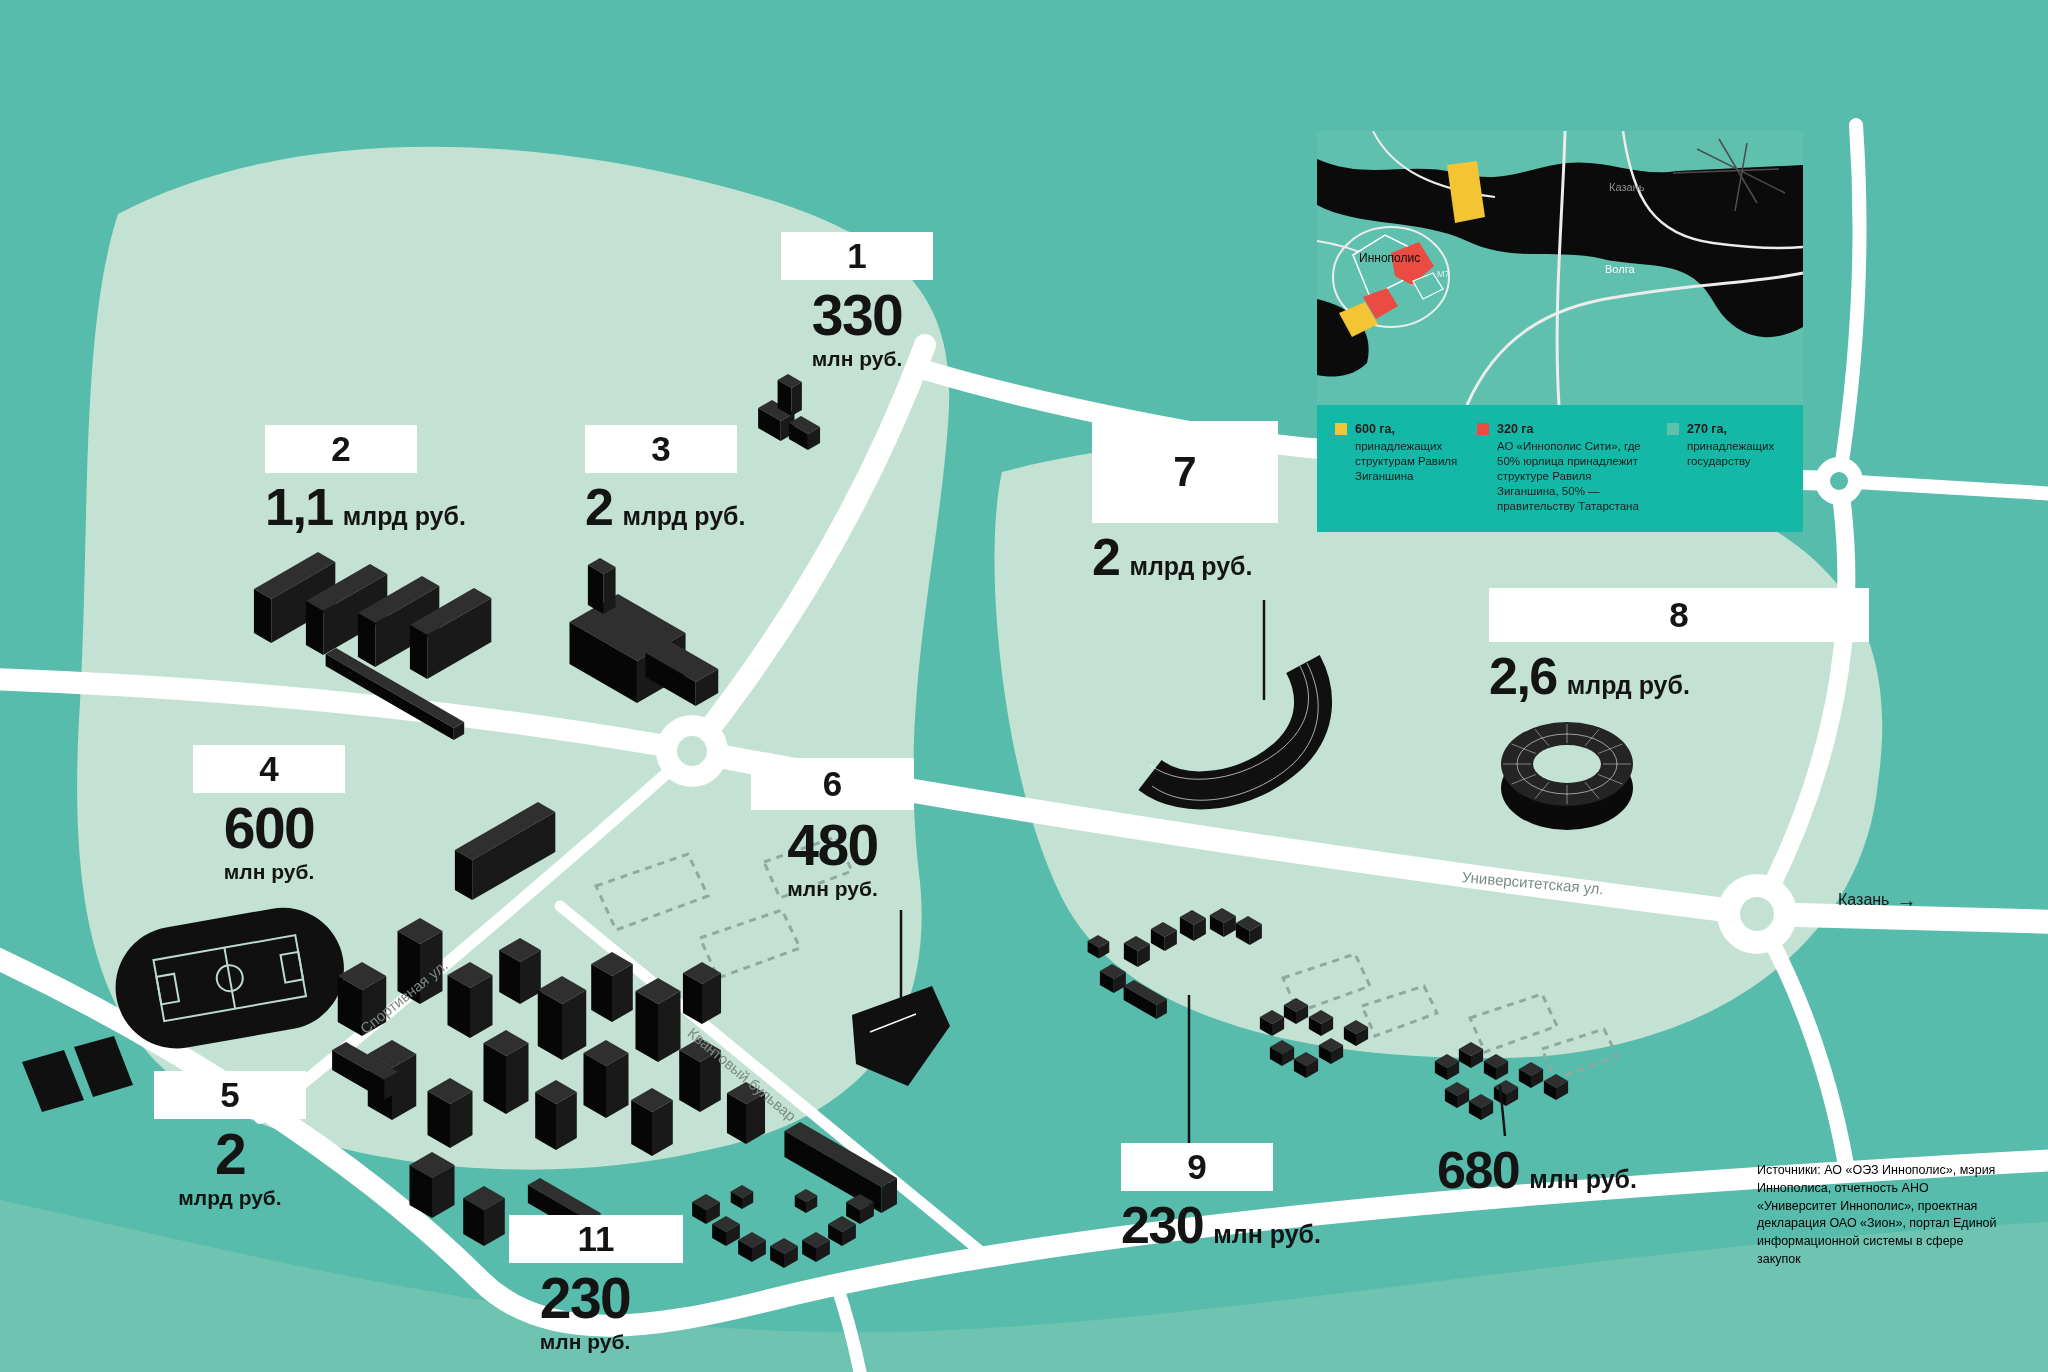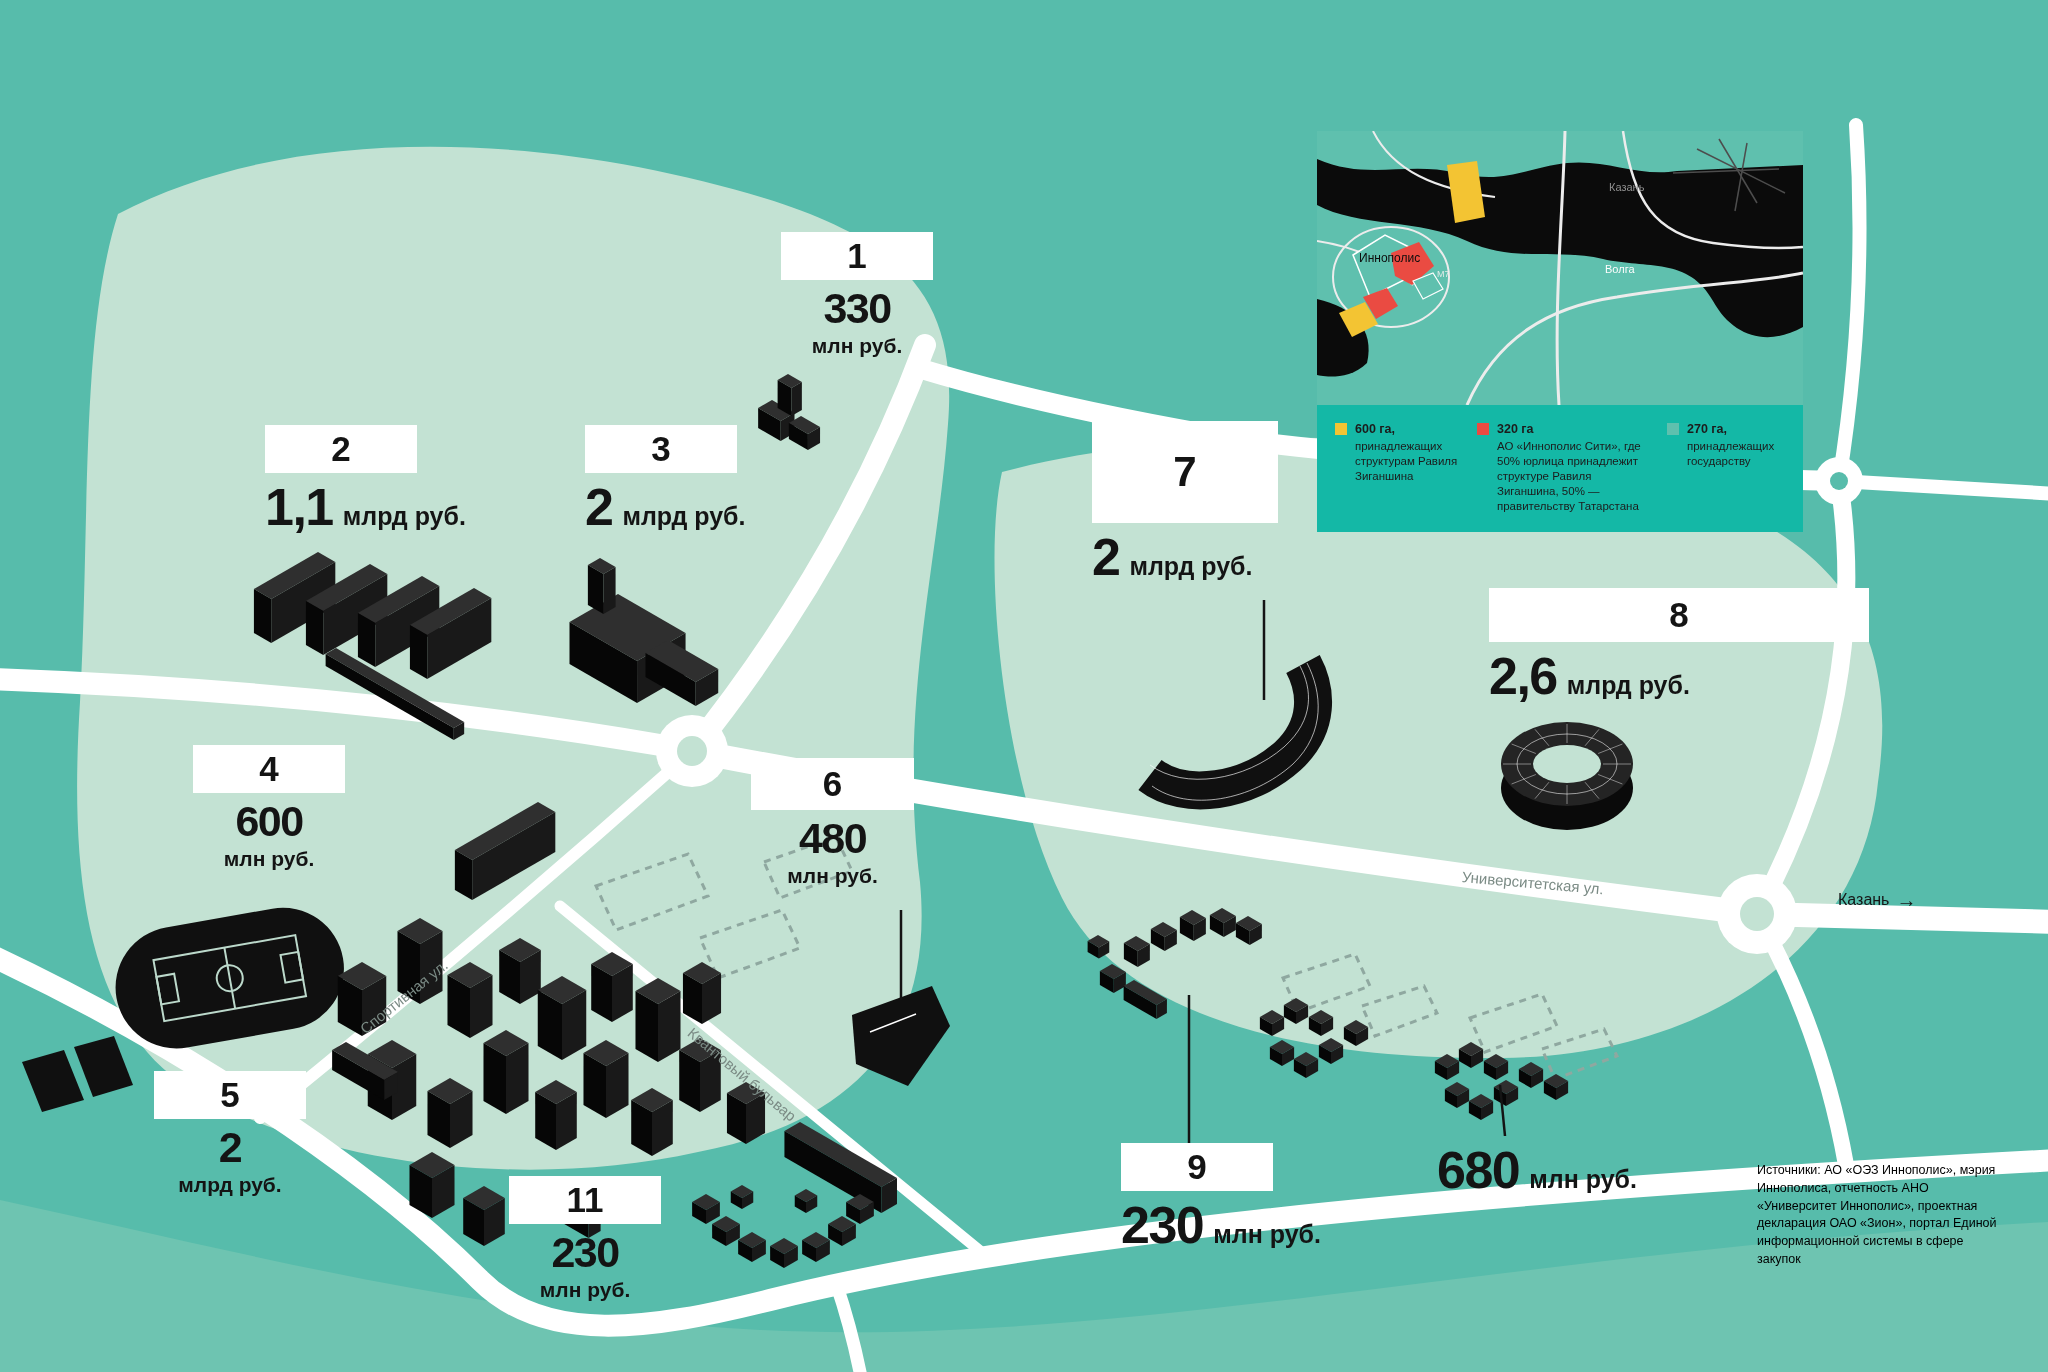--- a/index.html
+++ b/index.html
@@ -8,21 +8,21 @@
          font-family:"Liberation Sans","DejaVu Sans",sans-serif;color:#141414;}
   #geo{position:absolute;left:0;top:0;}
 
   
   .marker{position:absolute;}
   .num-box{background:#fff;display:flex;align-items:center;justify-content:center;
            font-size:35px;font-weight:700;color:#141414;}
   .marker .val{display:flex;align-items:baseline;margin-top:10px;}
   .marker.stacked .val{flex-direction:column;align-items:center;margin-top:8px;}
   .marker.stacked .num-box{margin:0 auto;}
-  .big{font-size:43px;font-weight:700;line-height:.95;letter-spacing:-1.5px;}
+  .big{font-size:57px;font-weight:700;line-height:.95;letter-spacing:-1.5px;}
   .marker.inline .big{font-size:52px;}
   .unit{font-size:21px;font-weight:700;}
   .marker.inline .unit{font-size:25px;margin-left:10px;}
   .marker.stacked .unit{margin-top:5px;}
 
   
   .street{position:absolute;font-size:15px;color:#7b8b85;white-space:nowrap;transform-origin:0 50%;}
   #kazan-sign{position:absolute;font-size:16px;color:#161616;white-space:nowrap;display:flex;gap:7px;align-items:center;}
   #kazan-sign .arr{font-size:20px;line-height:1;}
 
@@ -419,21 +419,21 @@
           <span class="unit">млн руб.</span>
         </div>
       </div>
       <div class="marker inline" style="left: 1437px; top: 1136px;">
         <div class="val">
           <span class="big">680</span>
           <span class="unit">млн руб.</span>
         </div>
       </div>
       <div class="marker stacked" style="left: 509px; top: 1176px; width: 152px;">
-        <div class="num-box" style="width: 152px; height: 48px;">11</div>
+        <div class="num-box" style="width: 174px; height: 48px; margin-top: 39px;">11</div>
         <div class="val">
           <span class="big">230</span>
           <span class="unit">млн руб.</span>
         </div>
       </div>
     </div>
 
   <div id="streets">
       <div class="street" style="left: 362px; top: 1022px; transform: rotate(-39deg);">Спортивная ул.</div>
       <div class="street" style="left: 690px; top: 1022px; transform: rotate(40deg);">Квантовый бульвар</div>

